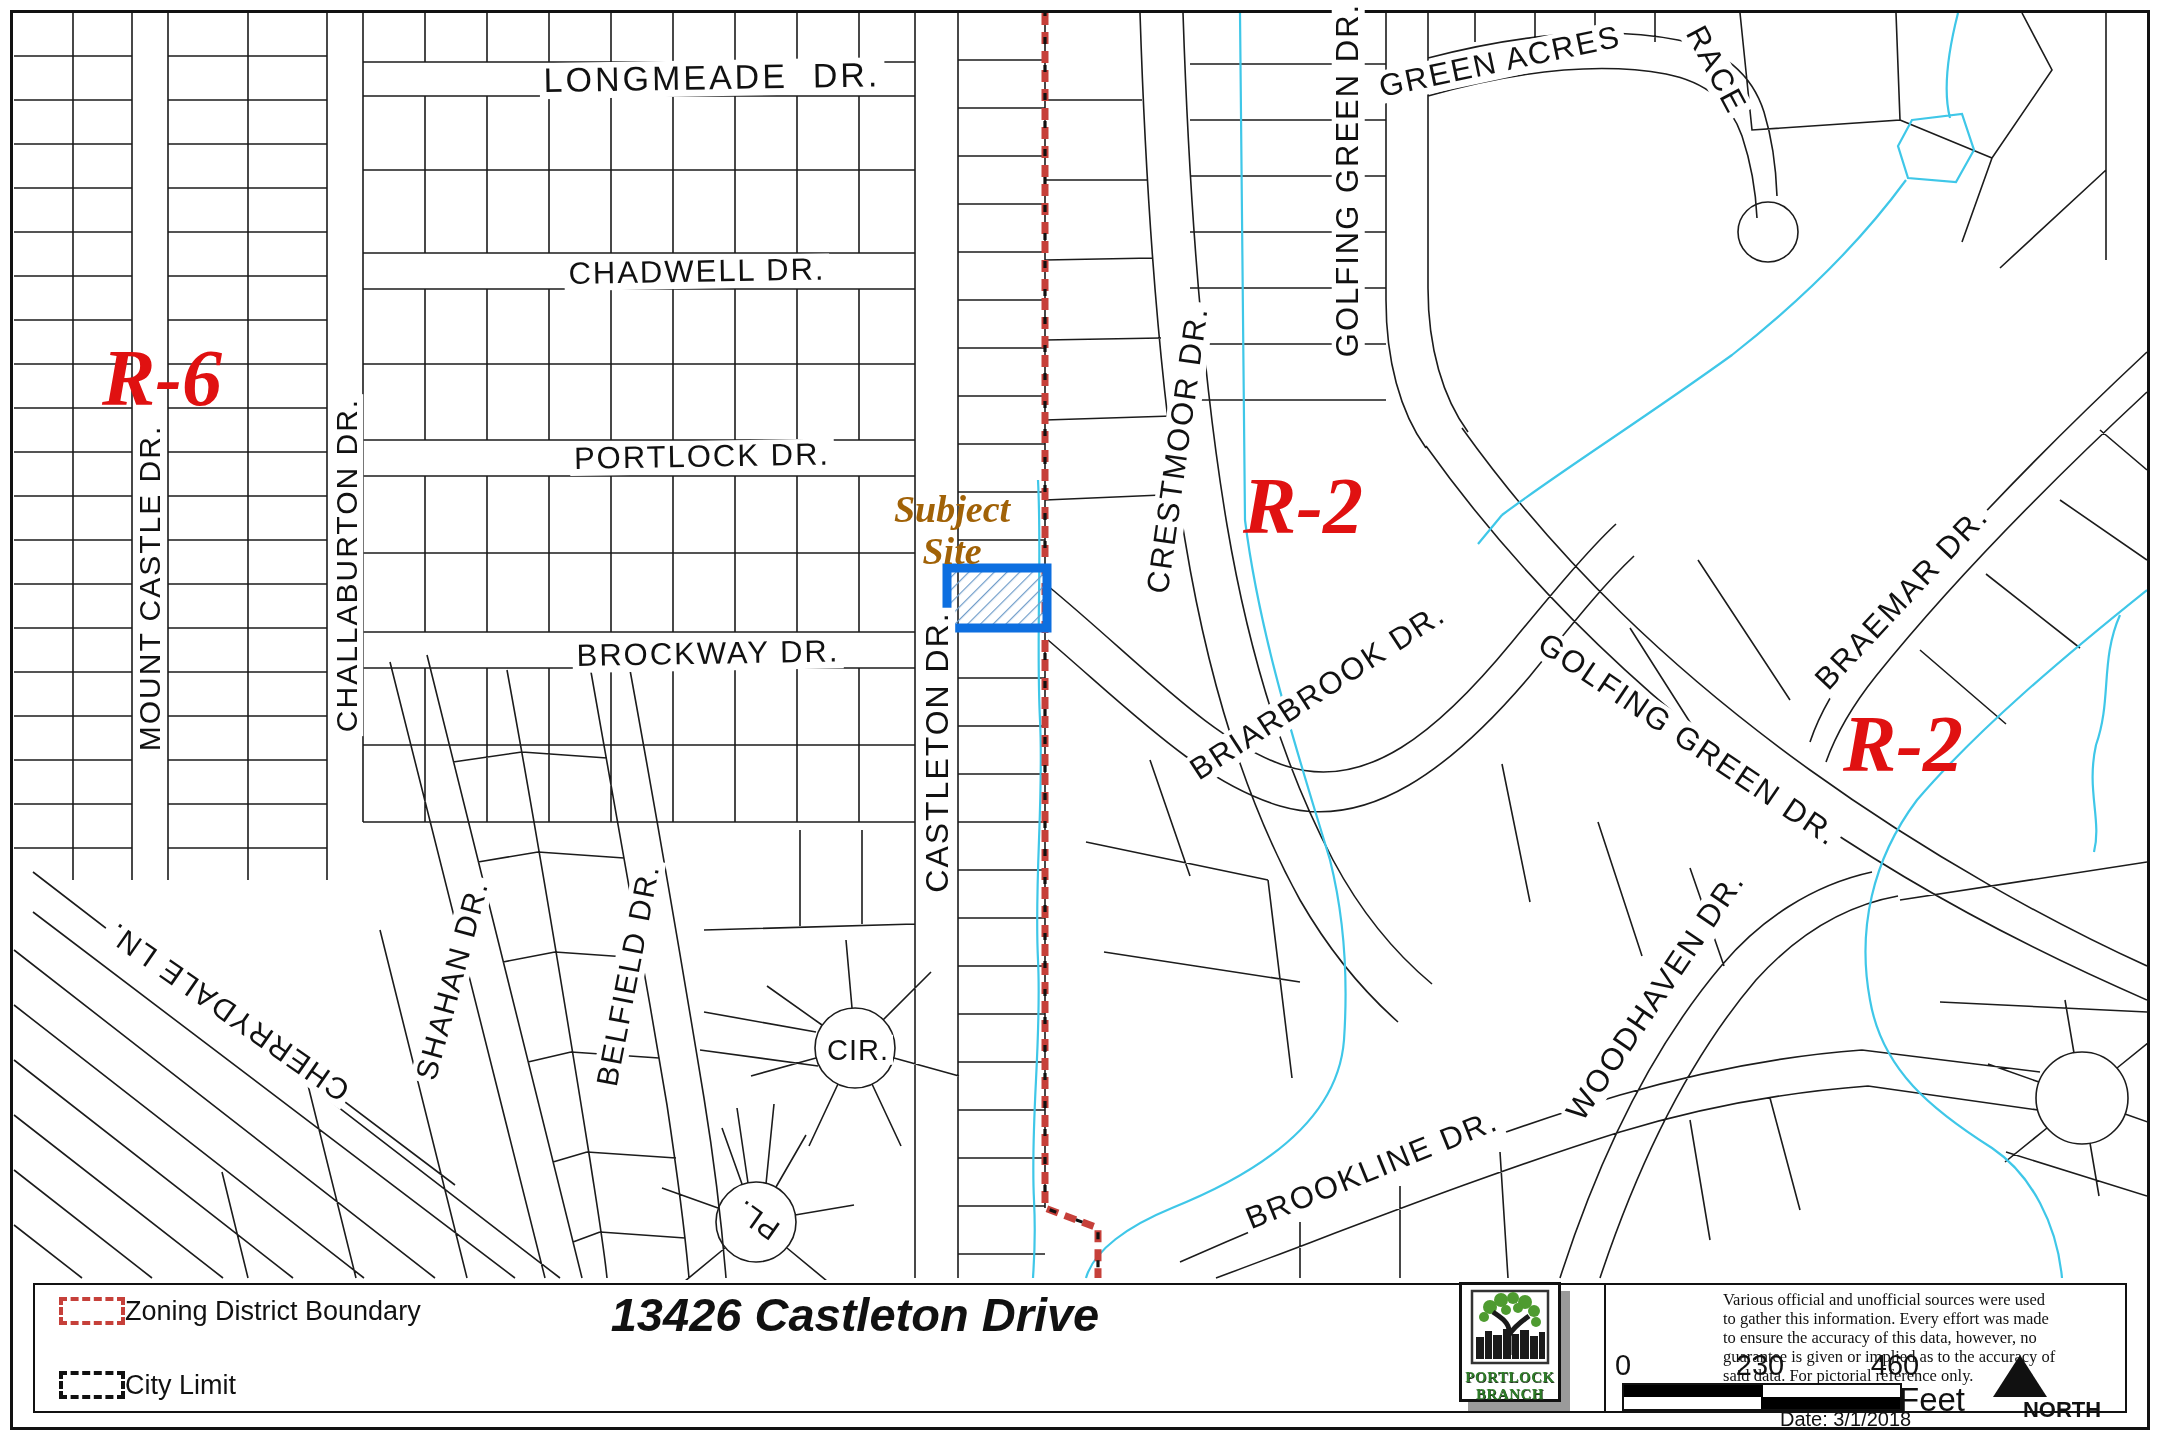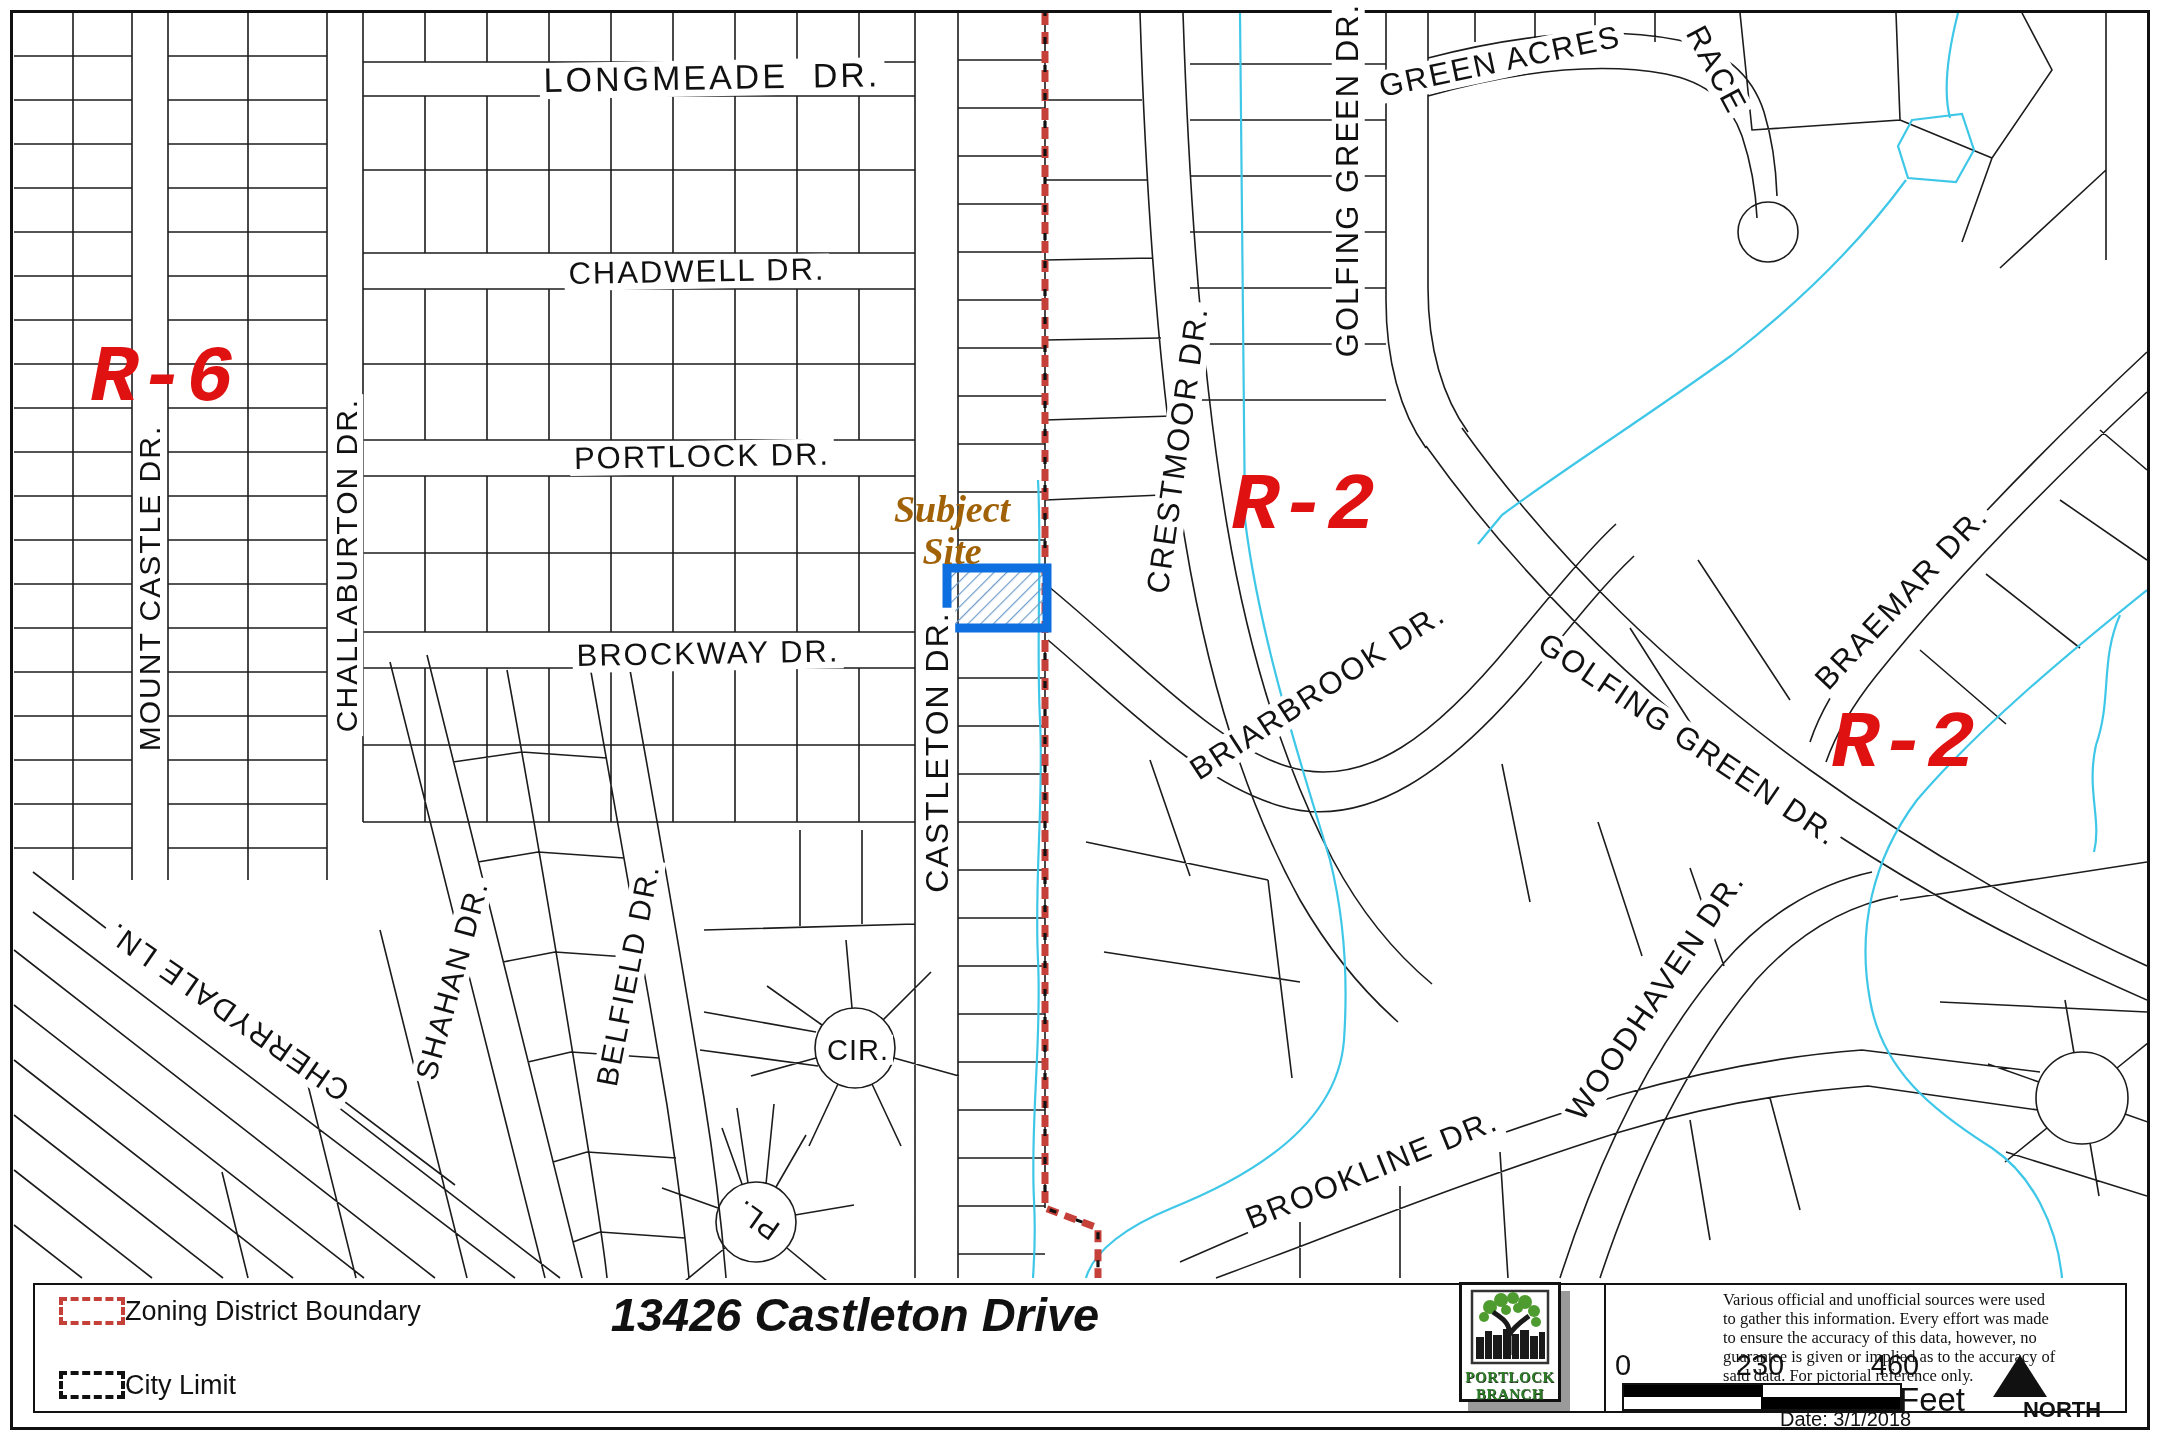--- a/index.html
+++ b/index.html
@@ -7,21 +7,21 @@
         font-family:"Liberation Sans",sans-serif;color:#111;}
   .page-border{position:absolute;left:10px;top:10px;right:10px;bottom:10px;border:3px solid #111;}
   #map-svg{position:absolute;left:0;top:0;}
   #map-svg .lot{stroke:#1c1c1c;stroke-width:1.6;fill:none;}
   #map-svg .creek{stroke:#3fc7e8;stroke-width:2.2;fill:none;}
   #map-svg .boundary-red{stroke:#c6403a;stroke-width:7;fill:none;stroke-dasharray:12 7;}
   #map-svg .boundary-black{stroke:#111;stroke-width:3.2;fill:none;stroke-dasharray:7 21;}
   #map-labels{position:absolute;left:0;top:0;width:2160px;height:1284px;}
   .maplabel{position:absolute;white-space:pre;transform-origin:center;color:#111;}
   .street{background:#fff;padding:0 4px;line-height:1.05;}
-  .zone{font-family:Liberation Mono, monospace;font-weight:bold;font-style:italic;background:transparent;}
+  .zone{font-family:Liberation Serif, serif;font-weight:bold;font-style:italic;background:transparent;}
   .site-label{position:absolute;left:952px;top:488px;width:220px;margin-left:-110px;text-align:center;
       font-family:"Liberation Serif",serif;font-weight:bold;font-style:italic;font-size:38px;line-height:42px;color:#a16207;}
   
   .strip{position:absolute;left:33px;top:1283px;width:2094px;height:130px;border:2px solid #111;background:#fff;box-sizing:border-box;}
   .legend-row{position:absolute;left:24px;display:flex;align-items:center;height:32px;}
   .sym{width:66px;height:28px;box-sizing:border-box;background:#fff;flex:0 0 auto;}
   .sym-zoning{border:4px dashed #c6403a;}
   .sym-parcel{border:2px solid #111;}
   .sym-city{border:4px dashed #111;}
   .legend-label{font-size:27px;}

